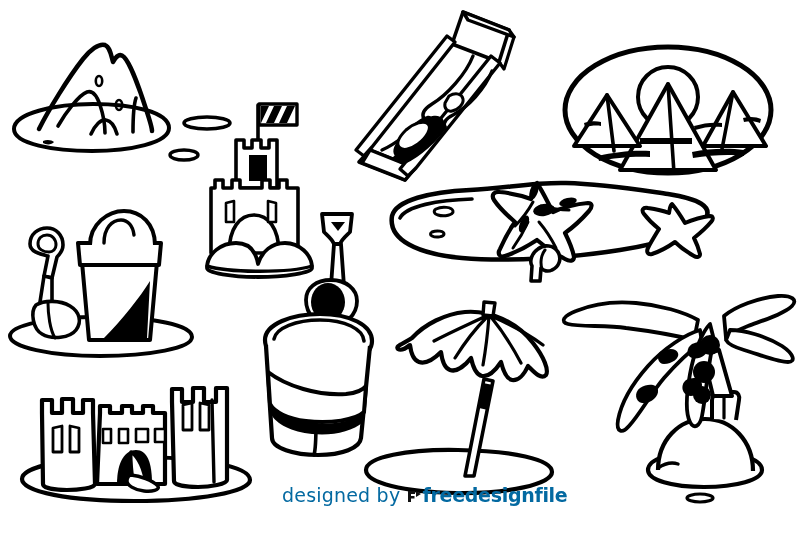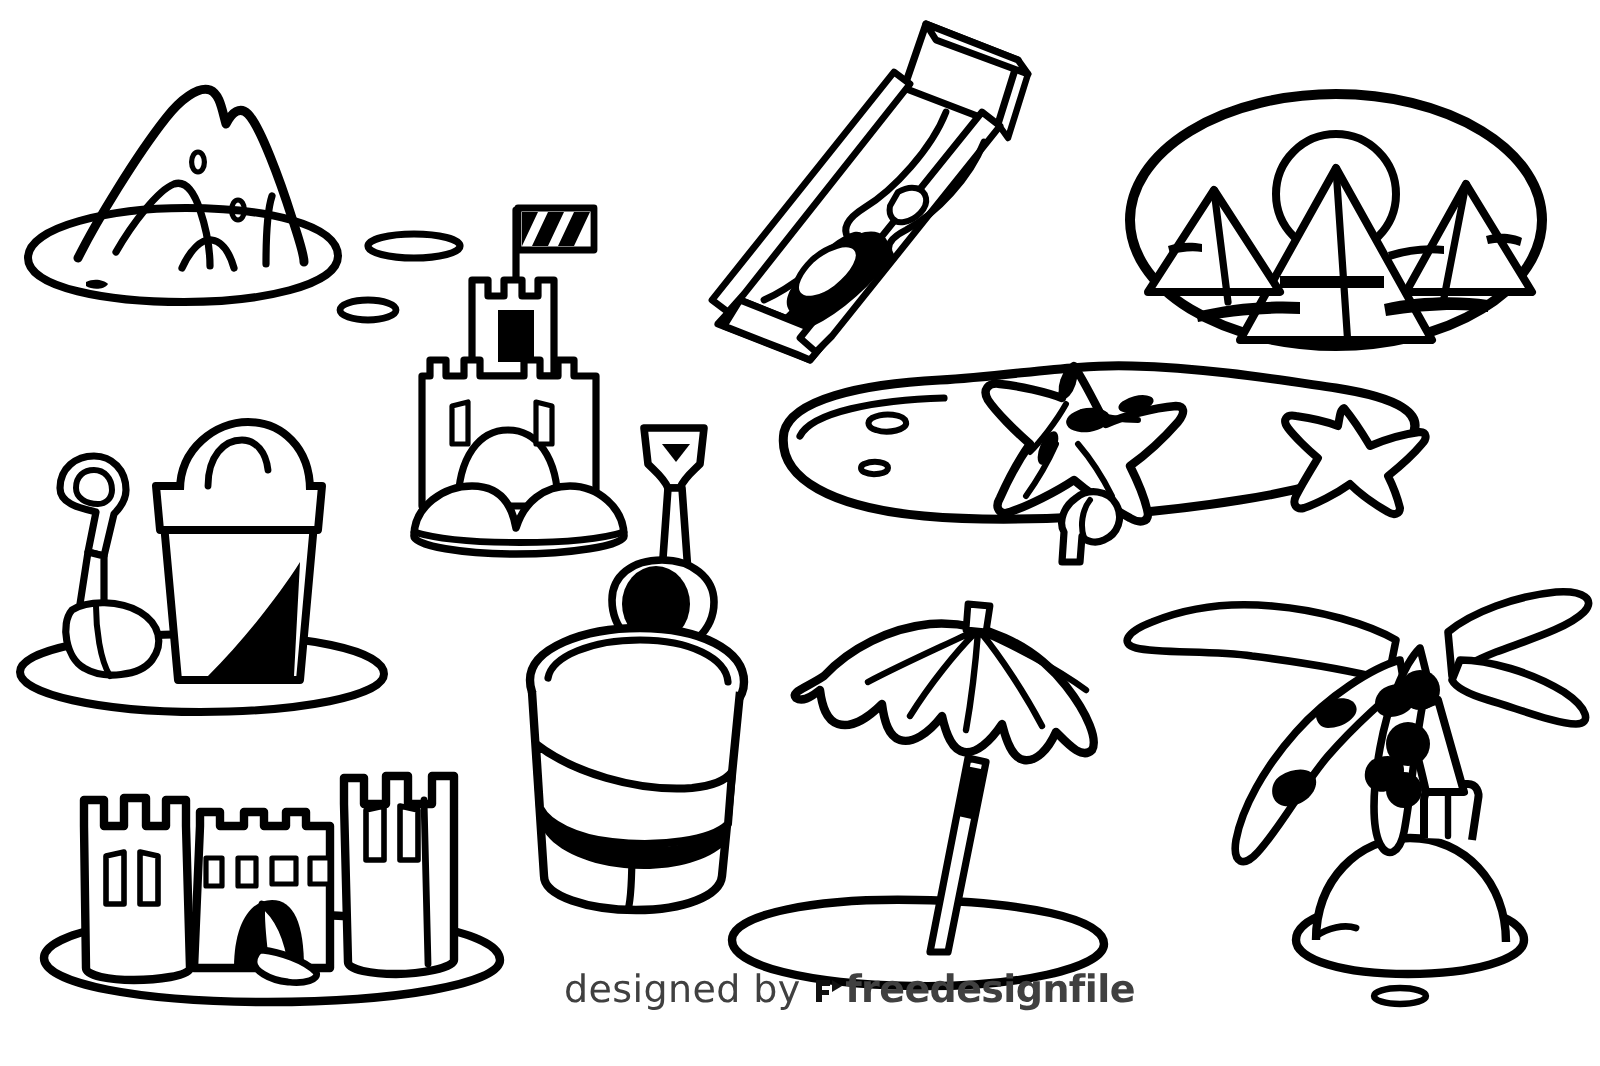--- a/index.html
+++ b/index.html
@@ -32,21 +32,21 @@
   }
   .fillblack { fill: #000000; stroke: none; }
   .fillwhite { fill: #ffffff; stroke: #000000; stroke-linejoin: round; }
   .watermark {
     position: absolute;
     left: 282px;
     top: 484px;
     font-family: "DejaVu Sans", sans-serif;
     font-size: 19px;
     letter-spacing: 0.2px;
-    color: #404040;
+    color: #0369a1;
     white-space: nowrap;
     font-weight: 500;
   }
   .wm-brand { font-weight: 700; letter-spacing: -0.3px; }
   .wm-logo {
     display: inline-block;
     width: 15px;
     height: 15px;
     vertical-align: -2px;
     margin-right: 1px;

